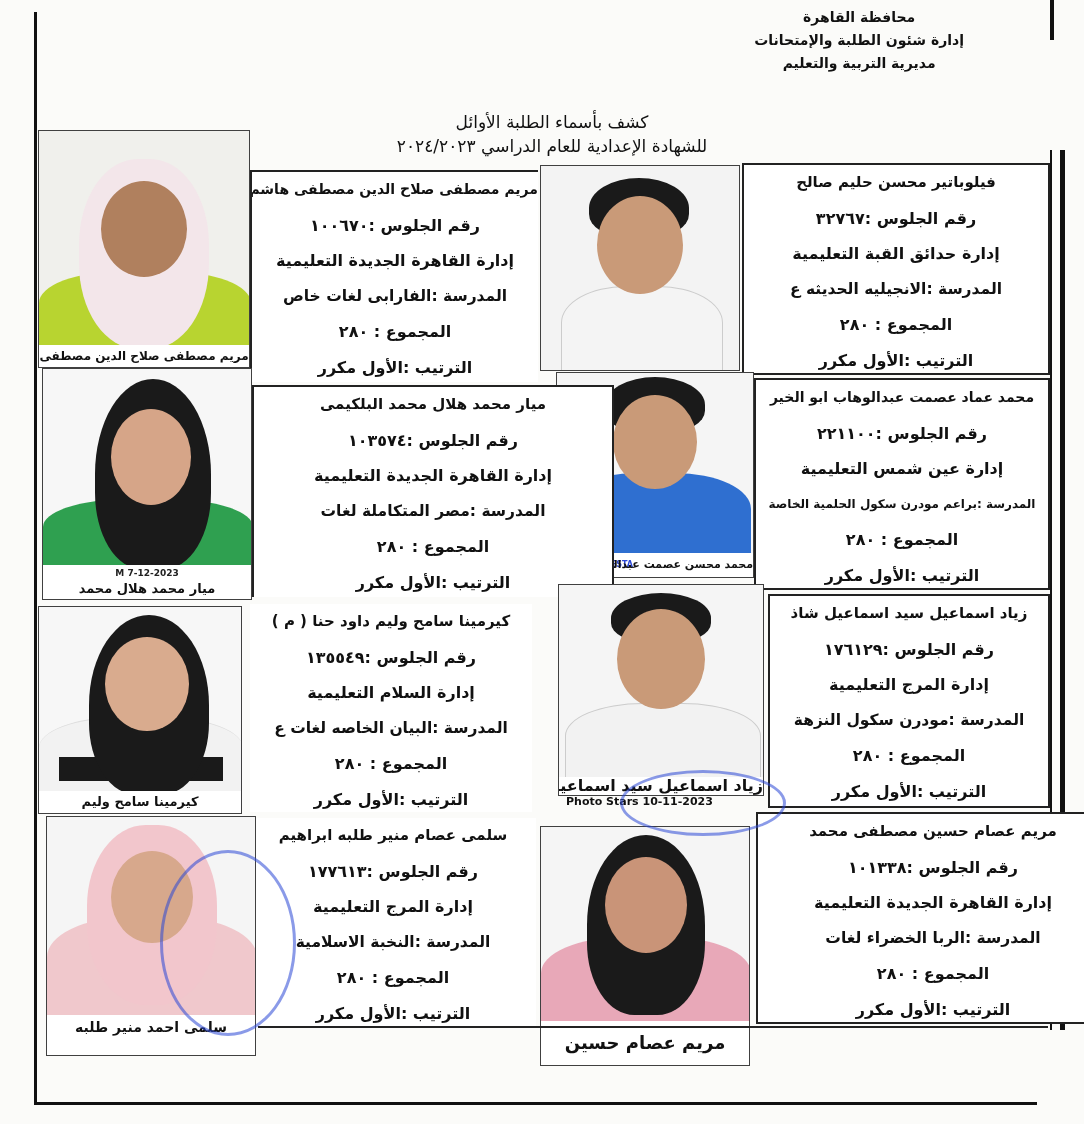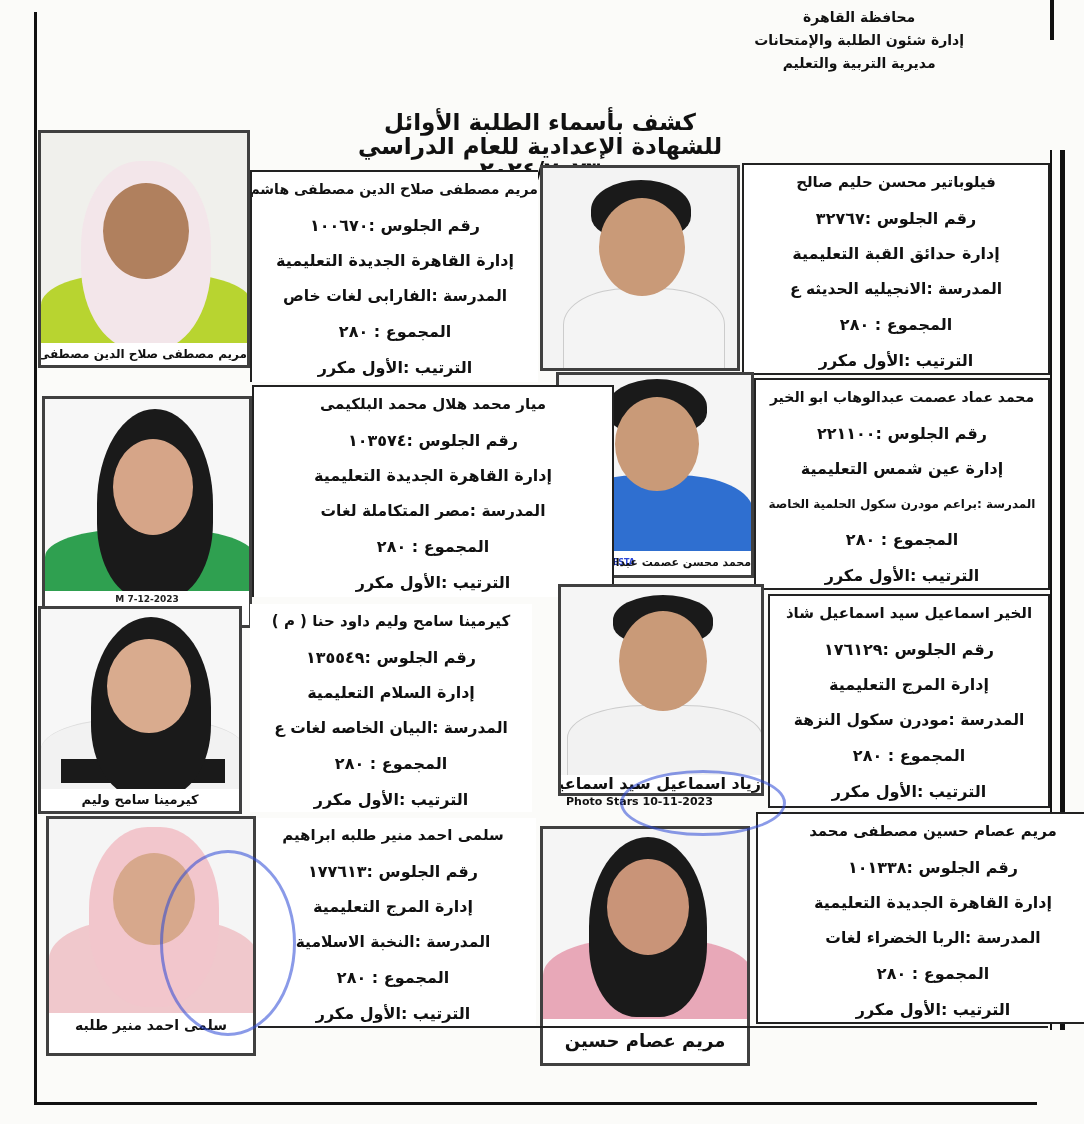--- a/index.html
+++ b/index.html
@@ -5,28 +5,28 @@
   html, body { margin:0; padding:0; }
   body { width:1084px; height:1124px; background:#fbfbf9; position:relative; overflow:hidden;
          font-family:"DejaVu Sans", sans-serif; color:#111; }
   .page-border { position:absolute; left:34px; top:12px; width:1000px; height:1090px;
          border-left:3px solid #111; border-bottom:3px solid #111; }
   .top-right-border { position:absolute; left:1050px; top:0; width:4px; height:40px; background:#111; }
   .right-bar { position:absolute; left:1060px; top:150px; width:5px; height:880px; background:#111; }
   .right-bar2 { position:absolute; left:1050px; top:150px; width:2px; height:880px; background:#111; }
   .header { position:absolute; right:120px; top:6px; text-align:center; direction:rtl;
             font-weight:bold; font-size:14px; line-height:23px; }
-  .title { position:absolute; left:300px; top:110px; width:480px; text-align:center; direction:rtl;
-           font-weight:bold; font-size:23px; line-height:24px; }
+  .title { position:absolute; left:312px; top:110px; width:480px; text-align:center; direction:rtl;
+           font-weight:normal; font-size:17px; line-height:24px; }
   .card { position:absolute; direction:rtl; text-align:center; background:#fff;
           border:2px solid #222; box-sizing:border-box; }
   .card .line { font-weight:bold; font-size:16px; line-height:35.5px; white-space:nowrap; overflow:hidden; }
   .card .name { font-size:15px; }
   .card .school { font-size:15.5px; }
-  .photo { position:absolute; box-sizing:border-box; border:3px solid #404040; background:#fff; overflow:hidden; }
+  .photo { position:absolute; box-sizing:border-box; border:1px solid #404040; background:#fff; overflow:hidden; }
   .photo .img { position:absolute; left:0; top:0; right:0; }
   .photo .caption { position:absolute; left:0; right:0; bottom:0; direction:rtl; text-align:center;
                     font-weight:bold; font-size:12px; background:#fff; white-space:nowrap; overflow:hidden; }
   .stamp { position:absolute; border:3px solid #2a47d6; border-radius:50%; opacity:0.55; }
   .face { position:absolute; border-radius:50%; background:#c99a78; }
   .hair { position:absolute; border-radius:50% 50% 40% 40%; }
   .shirt { position:absolute; border-radius:40% 40% 0 0; }
 </style>
 </head>
 <body>
@@ -101,34 +101,34 @@
 </div>
 
 <div class="card" style="left:252px;top:385px;width:362px;height:212px;border-bottom:none;">
   <div class="line name">ميار محمد هلال محمد البلكيمى</div>
   <div class="line">رقم الجلوس :١٠٣٥٧٤</div>
   <div class="line">إدارة القاهرة الجديدة التعليمية</div>
   <div class="line school">المدرسة :مصر المتكاملة لغات</div>
   <div class="line">المجموع : ٢٨٠</div>
   <div class="line">الترتيب :الأول مكرر</div>
 </div>
-<div class="photo" style="left:42px;top:368px;width:210px;height:232px;margin-top:28px;">
+<div class="photo" style="left:42px;top:368px;width:210px;height:232px;">
   <div class="img" style="bottom:34px;background:#f7f7f7;">
     <div class="shirt" style="left:0;top:130px;width:210px;height:70px;background:#2fa050;"></div>
     <div class="hair" style="left:52px;top:10px;width:116px;height:190px;background:#1a1a1a;"></div>
     <div class="face" style="left:68px;top:40px;width:80px;height:96px;background:#d6a588;"></div>
   </div>
   <div class="caption" style="height:34px;line-height:16px;font-size:13px;">
     <div style="font-size:9px;color:#222;text-align:center;direction:ltr;">M 7-12-2023</div>
     <div>ميار محمد هلال محمد</div>
   </div>
 </div>
 
 <div class="card" style="left:768px;top:594px;width:282px;height:214px;">
-  <div class="line name">الخير اسماعيل سيد اسماعيل شاذ</div>
+  <div class="line name">زياد اسماعيل سيد اسماعيل شاذ</div>
   <div class="line">رقم الجلوس :١٧٦١٢٩</div>
   <div class="line">إدارة المرج التعليمية</div>
   <div class="line school">المدرسة :مودرن سكول النزهة</div>
   <div class="line">المجموع : ٢٨٠</div>
   <div class="line">الترتيب :الأول مكرر</div>
 </div>
 <div class="photo" style="left:558px;top:584px;width:206px;height:212px;">
   <div class="img" style="bottom:18px;background:#f5f5f5;">
     <div class="shirt" style="left:6px;top:118px;width:194px;height:80px;background:#f2f2f2;border:1px solid #ccc;"></div>
     <div class="hair" style="left:52px;top:8px;width:100px;height:50px;background:#1a1a1a;"></div>
@@ -167,21 +167,21 @@
 <div class="photo" style="left:540px;top:826px;width:210px;height:240px;">
   <div class="img" style="bottom:44px;background:#f5f5f5;">
     <div class="shirt" style="left:0;top:110px;width:210px;height:90px;background:#e8a8b8;"></div>
     <div class="hair" style="left:46px;top:8px;width:118px;height:180px;background:#1a1a1a;"></div>
     <div class="face" style="left:64px;top:30px;width:82px;height:96px;background:#c99478;"></div>
   </div>
   <div class="caption" style="height:44px;line-height:44px;font-size:18px;">مريم عصام حسين</div>
 </div>
 
 <div class="card" style="left:250px;top:818px;width:286px;height:210px;border:none;">
-  <div class="line name">سلمى احمد منير طلبه ابراهيم</div>
+  <div class="line name">سلمى عصام منير طلبه ابراهيم</div>
   <div class="line">رقم الجلوس :١٧٧٦١٣</div>
   <div class="line">إدارة المرج التعليمية</div>
   <div class="line school">المدرسة :النخبة الاسلامية</div>
   <div class="line">المجموع : ٢٨٠</div>
   <div class="line">الترتيب :الأول مكرر</div>
 </div>
 <div class="photo" style="left:46px;top:816px;width:210px;height:240px;">
   <div class="img" style="bottom:40px;background:#f5f5f5;">
     <div class="shirt" style="left:0;top:100px;width:210px;height:100px;background:#f0c8cc;"></div>
     <div class="hair" style="left:40px;top:8px;width:130px;height:180px;background:#f2c6cc;border-radius:45%;"></div>

